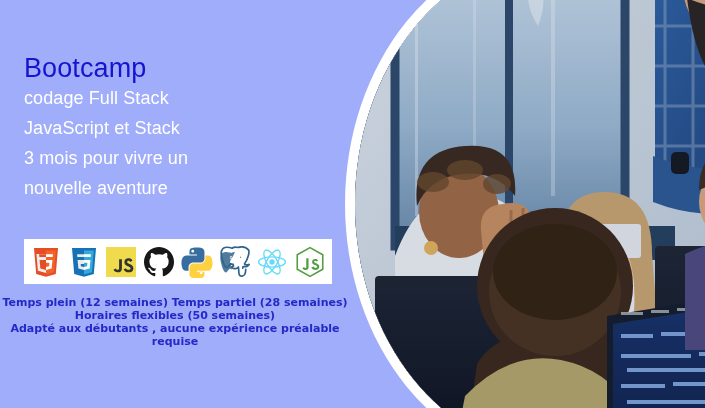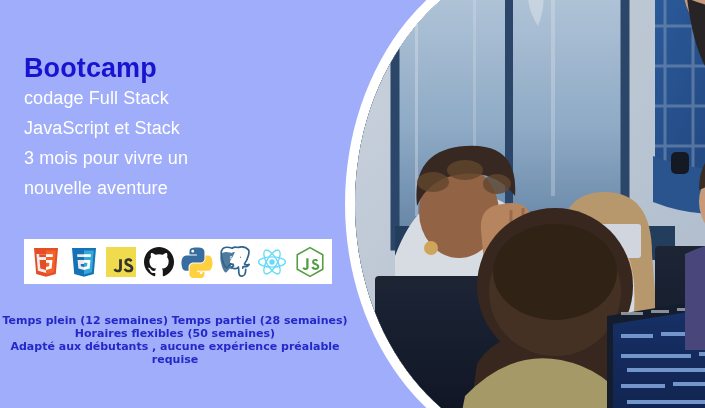--- a/index.html
+++ b/index.html
@@ -31,37 +31,37 @@
       #2b3c55;
   }
   .photo svg{position:absolute;inset:0;width:100%;height:100%}
 
   
   .heading{
     position:absolute;left:24px;top:53px;width:320px;
     line-height:30px;
   }
   .h-main{
-    display:block;color:#1a12cf;font-size:27px;font-weight:bold;letter-spacing:.1px;
+    display:block;color:#1a12cf;font-size:27px;font-weight:normal;letter-spacing:.1px;
   }
   .h-sub{
     display:block;color:#ffffff;font-size:18px;font-weight:normal;letter-spacing:.1px;
   }
 
   
   .tech-strip{
     position:absolute;left:24px;top:239px;width:308px;height:45px;
     background:#ffffff;display:flex;align-items:center;justify-content:space-between;
     padding:0 6px;box-sizing:border-box;
   }
   .tech-icon{width:32px;height:32px;display:block;flex:0 0 auto;}
 
   
   .footer{
-    position:absolute;left:0px;top:314px;width:350px;text-align:center;
+    position:absolute;left:0px;top:296px;width:350px;text-align:center;
     color:#2328c7;font-size:11px;font-weight:bold;line-height:13px;
     font-family:"DejaVu Sans", sans-serif;
   }
   .footer div{white-space:nowrap;}
   .footer div.wrap{white-space:normal;padding:0 8px;}
 </style>
 </head>
 <body>
 
 <div class="banner">

